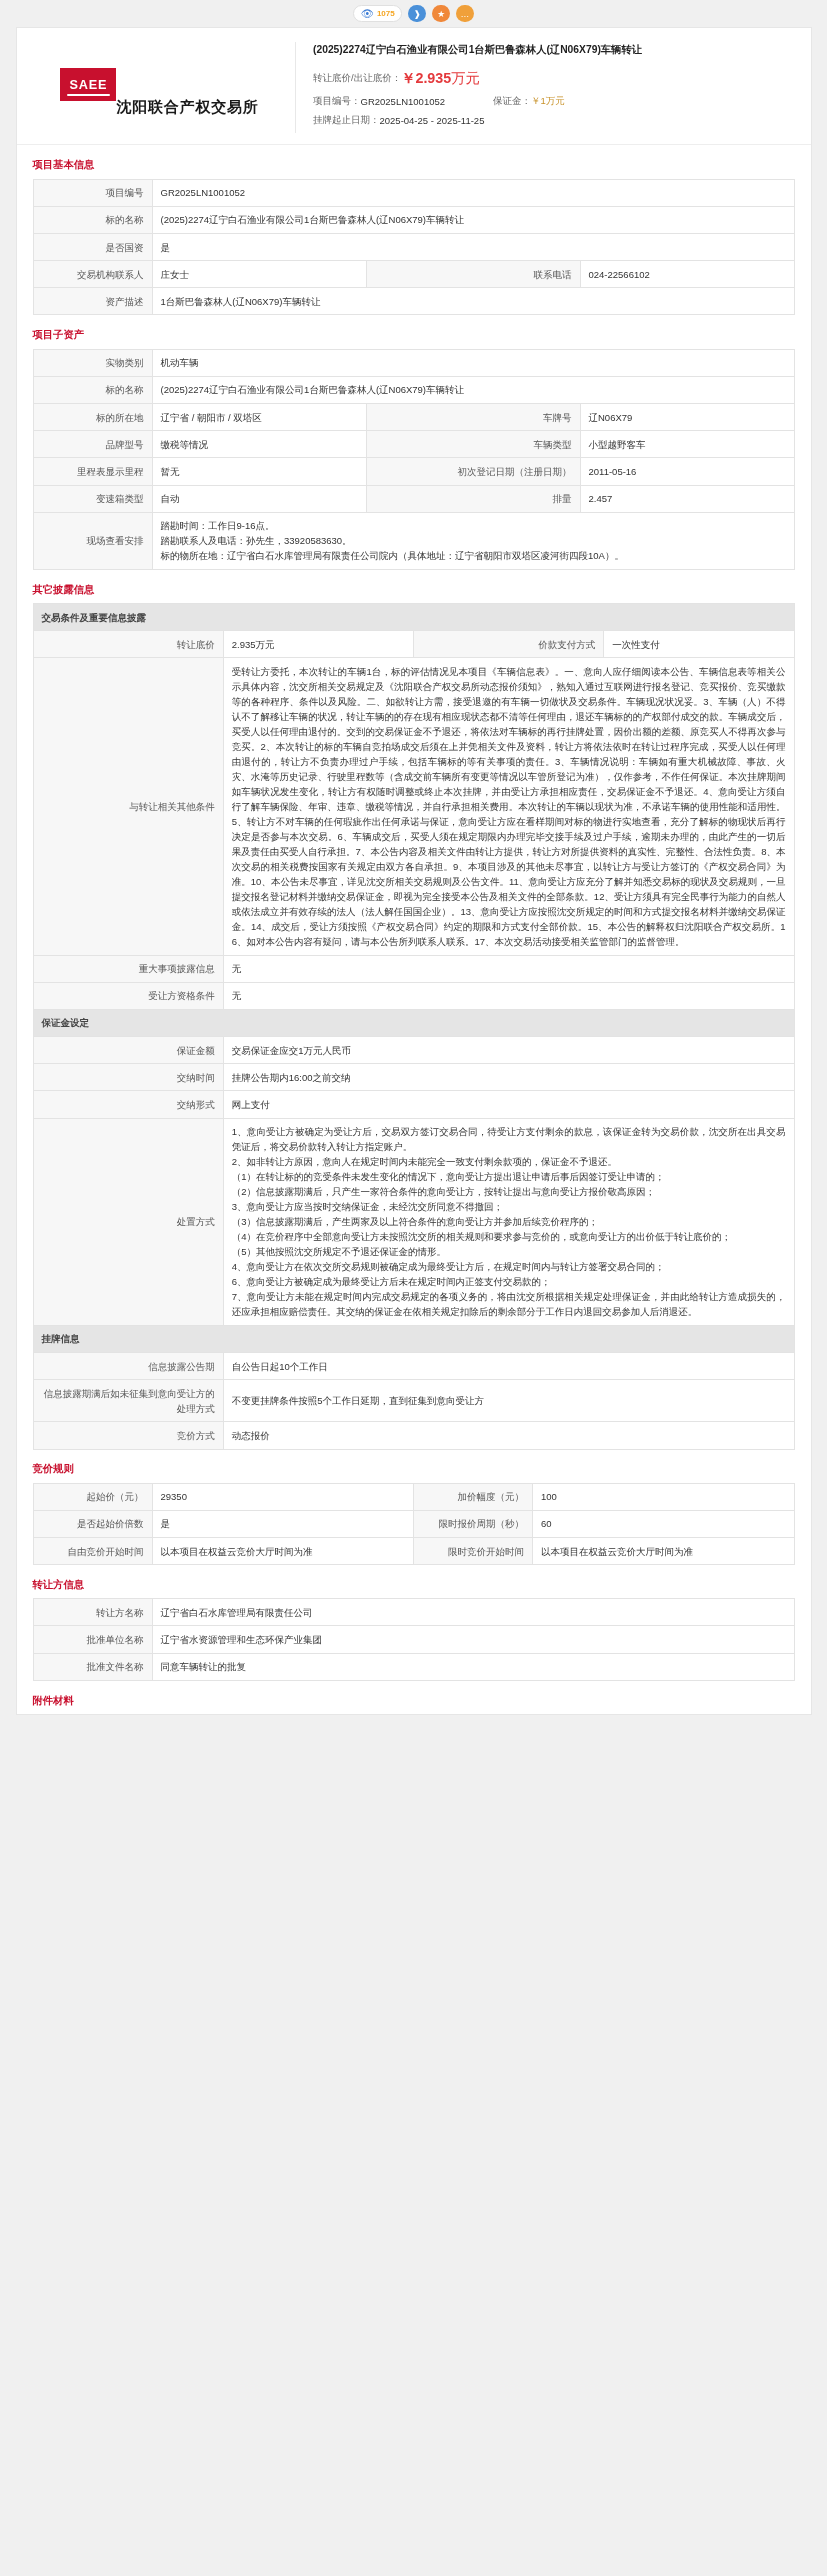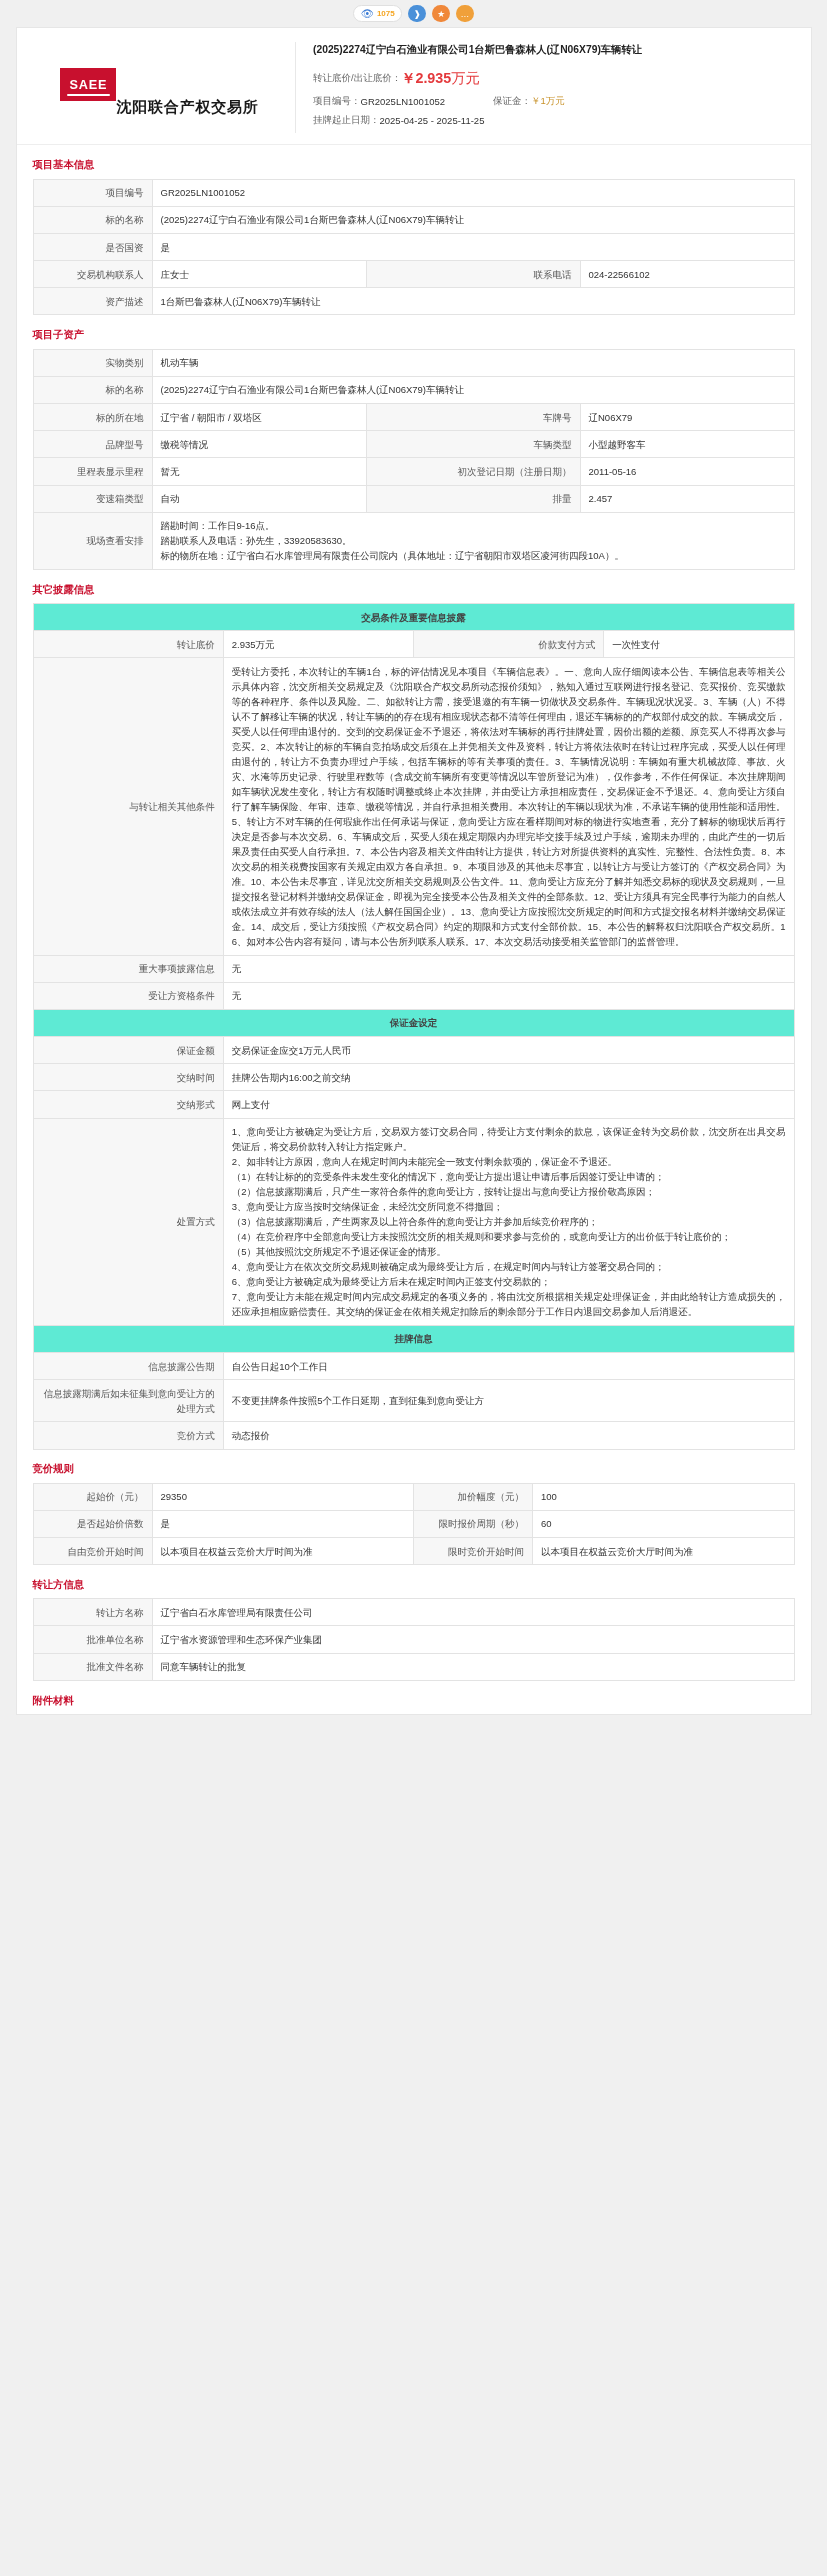--- a/index.html
+++ b/index.html
@@ -114,22 +114,22 @@
     word-break: break-all;
   }
   td.lbl {
     background: #f7f7f7;
     color: #555;
     text-align: right;
     width: 119px;
   }
   td.val { background: #fff; color: #333; }
   td.center-head {
-    background: #5eead4;
-    text-align: center;
+    background: #e5e5e5;
+    text-align: left;
     font-weight: bold;
     color: #444;
   }
   .long-text { line-height: 14.3px; text-align: justify; }
 </style>
 </head>
 <body>
 
 <div class="topbar">
   <div class="pill">

